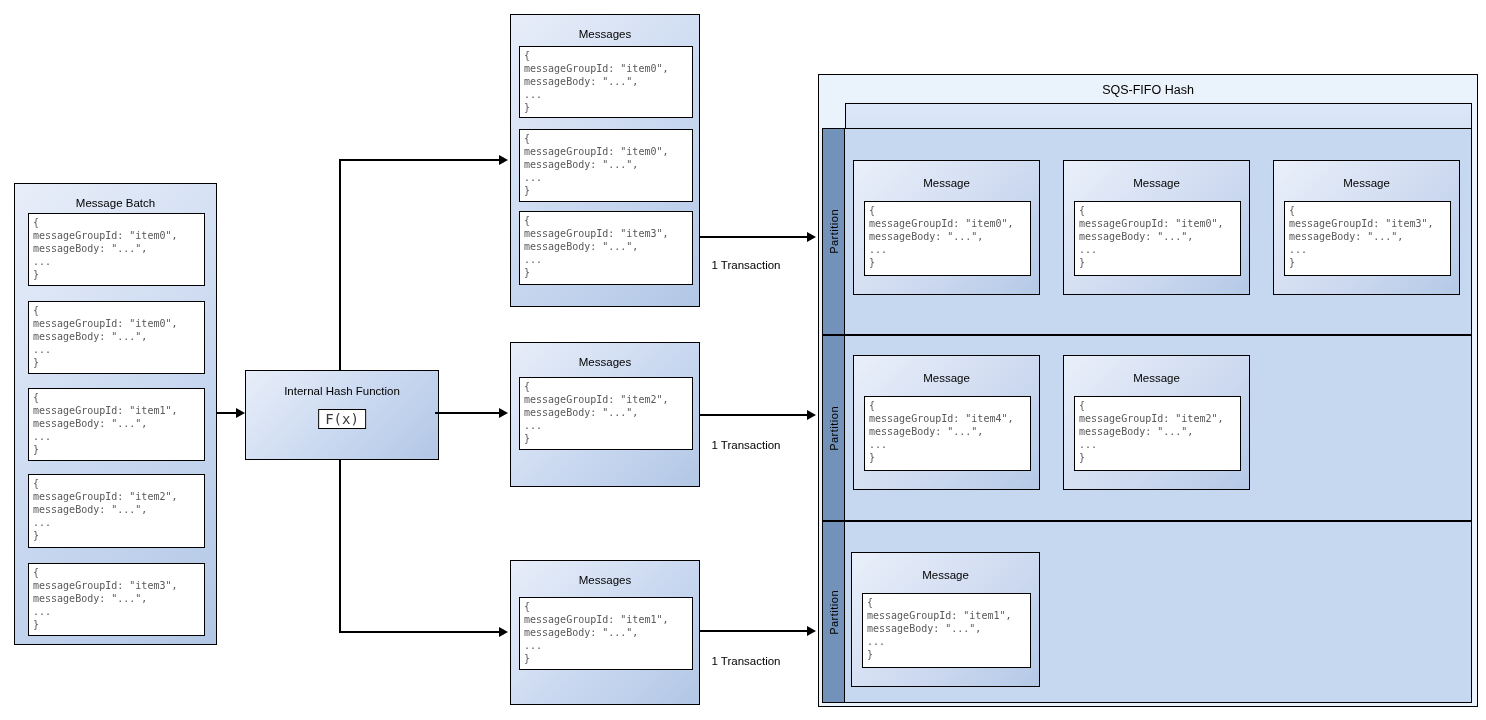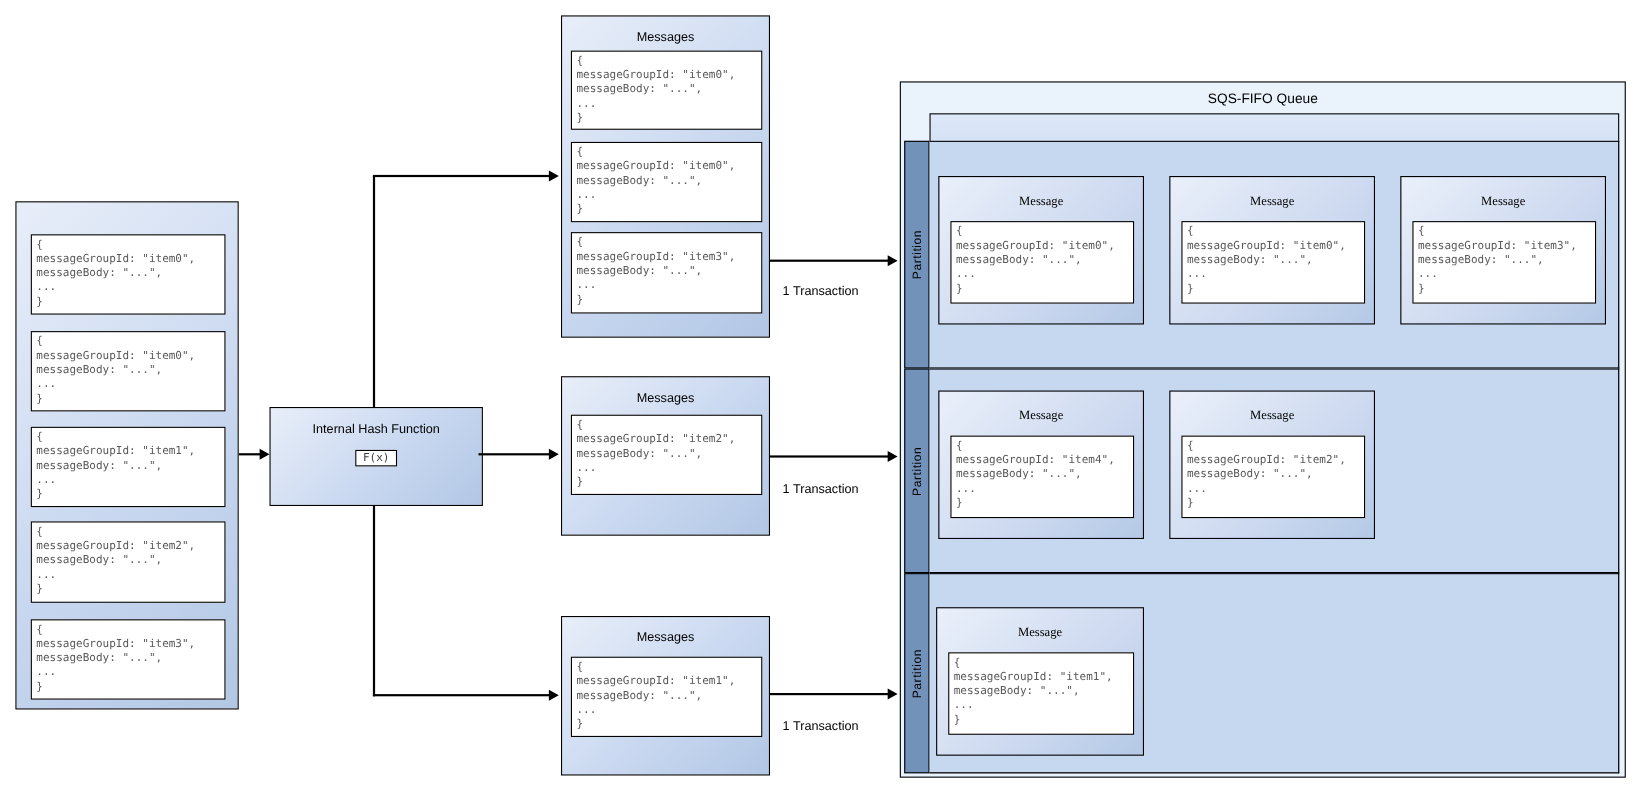--- a/index.html
+++ b/index.html
@@ -15,55 +15,56 @@
   
   .code-box{position:absolute;background:#ffffff;border:1px solid #000;
             box-sizing:border-box;padding:2px 4px;overflow:hidden;
             font-family:"DejaVu Sans Mono","Liberation Mono",monospace;
             font-size:10px;line-height:13px;color:#595959;white-space:pre;}
 
   
   .formula{position:absolute;left:50%;top:38px;transform:translateX(-50%);
            background:#fff;border:1px solid #000;padding:1px 6px;
            font-family:"DejaVu Sans Mono","Liberation Mono",monospace;
-           font-size:10px;color:#3b3b3b;}
+           font-size:14px;color:#3b3b3b;}
 
   
   .queue-outer{position:absolute;border:1px solid #000;background:#eaf2fc;box-sizing:border-box;}
   .queue-title{text-align:center;padding-top:8px;font-size:12.5px;color:#000;}
   .queue-inner{position:absolute;border:1px solid #000;box-sizing:border-box;
                background:linear-gradient(180deg,#dde8f8 0%,#c6d8f0 12%,#c6d8f0 100%);}
 
   
   .lane{position:absolute;display:flex;box-sizing:border-box;}
   .lane-strip{width:23px;background:#7292ba;border:1px solid #000;box-sizing:border-box;
               display:flex;align-items:center;justify-content:center;}
   .lane-strip span{writing-mode:vertical-rl;transform:rotate(180deg);
                    font-size:11px;color:#000;letter-spacing:0.5px;}
   .lane-body{flex:1;background:#c6d8f0;border:1px solid #000;border-left:none;box-sizing:border-box;}
 
   
   .msg-card{position:absolute;border:1px solid #000;box-sizing:border-box;
             background:linear-gradient(135deg,#eaf0fa 0%,#cdd9f0 60%,#b4c9e6 100%);}
-  .msg-card .card-title{text-align:center;padding-top:16px;font-size:11.5px;color:#000;font-family:Liberation Serif, serif;}
+  .msg-card .card-title{text-align:center;padding-top:16px;font-size:11.5px;color:#000;}
 
   
   .h-line{position:absolute;height:2px;background:#000;}
   .v-line{position:absolute;width:2px;background:#000;}
   .arrow-head{position:absolute;width:0;height:0;
               border-top:5px solid transparent;border-bottom:5px solid transparent;
               border-left:9px solid #000;}
   .arrow-label{position:absolute;width:110px;text-align:center;font-size:11.5px;color:#000;}
 </style>
 </head>
 <body>
 
 <div class="canvas">
 
   <div class="node" style="left:14px;top:183px;width:203px;height:462px">
+    <div class="node-title">Message Batch</div>
     <div class="code-box" style="left:13px;top:29px;width:177px;height:73px"><div class="code-line">{</div><div class="code-line">messageGroupId: "item0",</div><div class="code-line">messageBody: "...",</div><div class="code-line">...</div><div class="code-line">}</div></div>
     <div class="code-box" style="left:13px;top:117px;width:177px;height:73px"><div class="code-line">{</div><div class="code-line">messageGroupId: "item0",</div><div class="code-line">messageBody: "...",</div><div class="code-line">...</div><div class="code-line">}</div></div>
     <div class="code-box" style="left:13px;top:204px;width:177px;height:73px"><div class="code-line">{</div><div class="code-line">messageGroupId: "item1",</div><div class="code-line">messageBody: "...",</div><div class="code-line">...</div><div class="code-line">}</div></div>
     <div class="code-box" style="left:13px;top:290px;width:177px;height:74px"><div class="code-line">{</div><div class="code-line">messageGroupId: "item2",</div><div class="code-line">messageBody: "...",</div><div class="code-line">...</div><div class="code-line">}</div></div>
     <div class="code-box" style="left:13px;top:379px;width:177px;height:73px"><div class="code-line">{</div><div class="code-line">messageGroupId: "item3",</div><div class="code-line">messageBody: "...",</div><div class="code-line">...</div><div class="code-line">}</div></div>
   </div>
 
   <div class="node" style="left:245px;top:370px;width:194px;height:90px">
     <div class="node-title" style="padding-top:14px">Internal Hash Function</div>
     <div class="formula">F(x)</div>
@@ -80,21 +81,21 @@
     <div class="node-title">Messages</div>
     <div class="code-box" style="left:8px;top:34px;width:174px;height:73px"><div class="code-line">{</div><div class="code-line">messageGroupId: "item2",</div><div class="code-line">messageBody: "...",</div><div class="code-line">...</div><div class="code-line">}</div></div>
   </div>
 
   <div class="node" style="left:510px;top:560px;width:190px;height:145px">
     <div class="node-title">Messages</div>
     <div class="code-box" style="left:8px;top:36px;width:174px;height:73px"><div class="code-line">{</div><div class="code-line">messageGroupId: "item1",</div><div class="code-line">messageBody: "...",</div><div class="code-line">...</div><div class="code-line">}</div></div>
   </div>
 
   <div class="queue-outer" style="left:818px;top:74px;width:660px;height:633px">
-    <div class="queue-title">SQS-FIFO Queue</div>
+    <div class="queue-title">SQS-FIFO Hash</div>
   </div>
   <div class="queue-inner" style="left:845px;top:103px;width:627px;height:600px"></div>
 
   <div class="lane" style="left:822px;top:128px;width:650px;height:207px">
     <div class="lane-strip">
       <span>Partition</span>
     </div>
     <div class="lane-body"></div>
   </div>
   <div class="msg-card" style="left:853px;top:160px;width:187px;height:135px">

